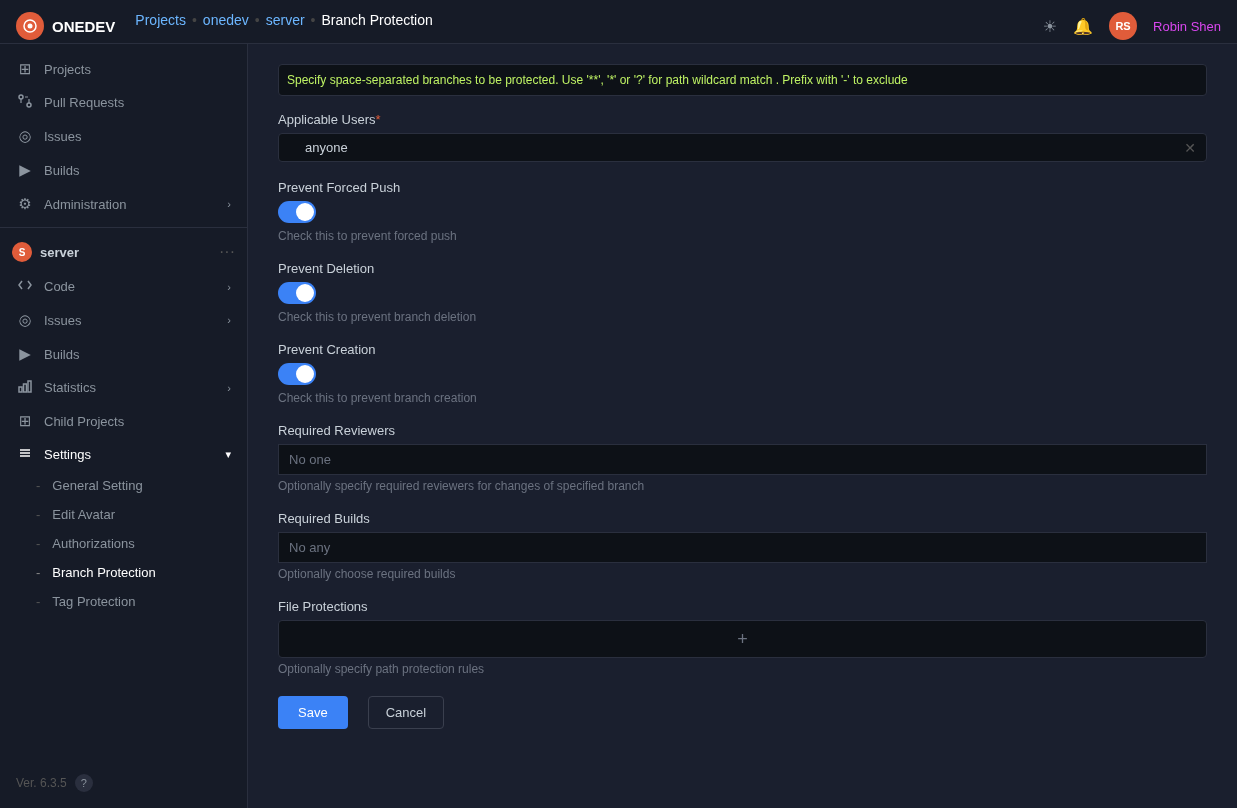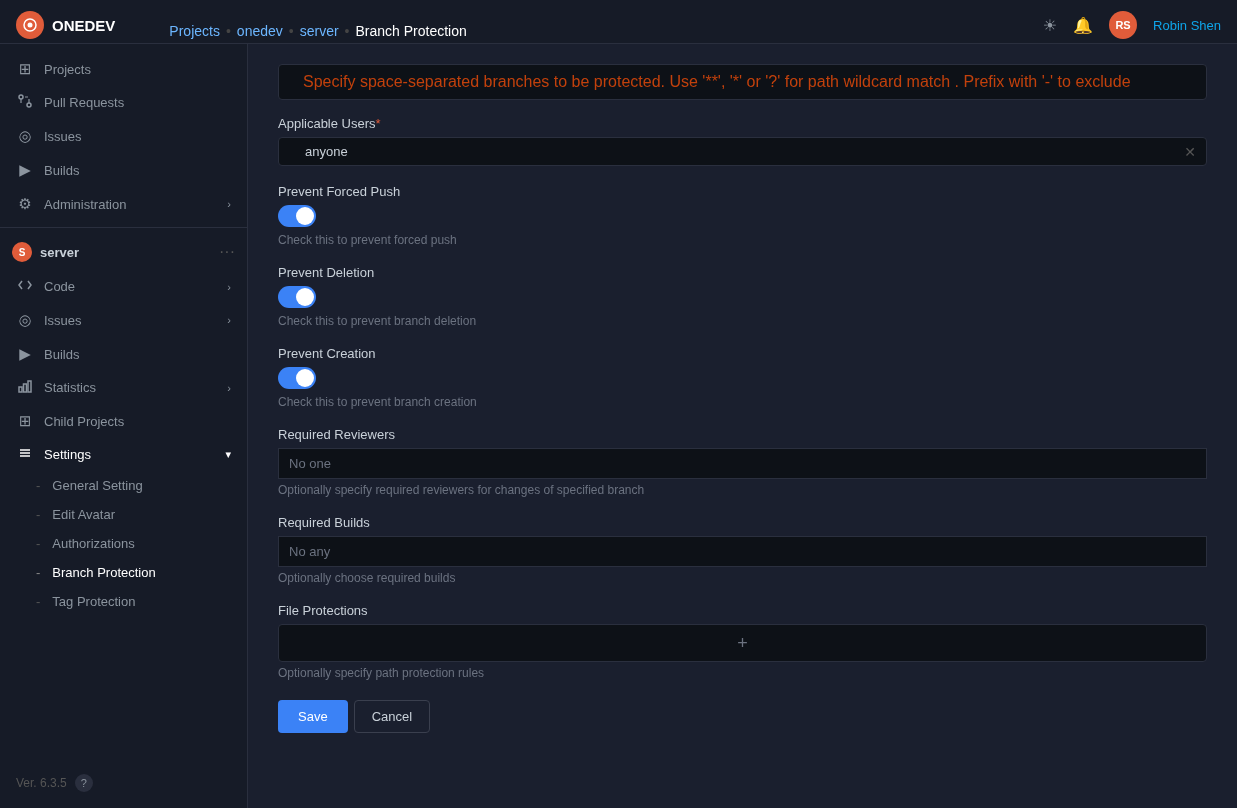--- a/index.html
+++ b/index.html
@@ -14,25 +14,24 @@
       font-size: 13px;
     }
 
     
     .topnav {
       position: fixed;
       top: 0; left: 0; right: 0;
       height: 44px;
       background: #161b27;
       display: flex;
-      align-items: flex-end;
-      padding: 4px 16px;
+      align-items: flex-start;
+      padding: 12px 16px;
       z-index: 100;
       border-bottom: 1px solid #2a2f3e;
-      gap: 34px;
     }
     .topnav-logo {
       display: flex; align-items: center; gap: 8px;
       font-weight: 700; font-size: 15px; color: #fff;
       margin-right: 20px;
     }
     .logo-icon {
       width: 28px; height: 28px;
       background: #e05c3a;
       border-radius: 50%;
@@ -51,21 +50,21 @@
       display: flex; align-items: center; gap: 16px;
     }
     .topnav-icon { color: #8b949e; cursor: pointer; font-size: 16px; }
     .avatar {
       width: 28px; height: 28px;
       border-radius: 50%;
       background: #e05c3a;
       display: flex; align-items: center; justify-content: center;
       color: #fff; font-size: 11px; font-weight: 600;
     }
-    .user-name { color: #0ea5e9; font-size: 13px; }
+    .user-name { color: #d946ef; font-size: 13px; }
 
     
     .layout {
       display: flex;
       margin-top: 44px;
       height: calc(808px - 44px);
       width: 100%;
     }
 
     
@@ -215,21 +214,21 @@
       display: flex; align-items: center; justify-content: center;
     }
     .plus-btn {
       color: #6b7280;
       font-size: 18px;
       cursor: pointer;
       padding: 4px 8px;
     }
 
     
-    .action-row { display: flex; gap: 6px; margin-top: 20px; }
+    .action-row { display: flex; gap: 20px; margin-top: 20px; }
     .btn-save {
       background: #3b82f6;
       color: #fff;
       border: none;
       padding: 8px 20px;
       border-radius: 4px;
       font-size: 13px;
       cursor: pointer;
     }
     .btn-cancel {
@@ -237,26 +236,26 @@
       color: #c9d1d9;
       border: 1px solid #3a3f4e;
       padding: 8px 17px;
       border-radius: 4px;
       font-size: 13px;
       cursor: pointer;
     }
 
     
     .branches-hint {
-      font-size: 16px;
-      color: #c2410c;
+      font-size: 12px;
+      color: #bef264;
       background: #0d1117;
       border: 1px solid #2a2f3e;
       border-radius: 4px;
-      padding: 8px 24px;
+      padding: 8px 8px;
       margin-bottom: 16px;
     }
 
     ::-webkit-scrollbar { width: 6px; }
     ::-webkit-scrollbar-track { background: transparent; }
     ::-webkit-scrollbar-thumb { background: #2a2f3e; border-radius: 3px; }
   </style>
 </head>
 <body>
 

